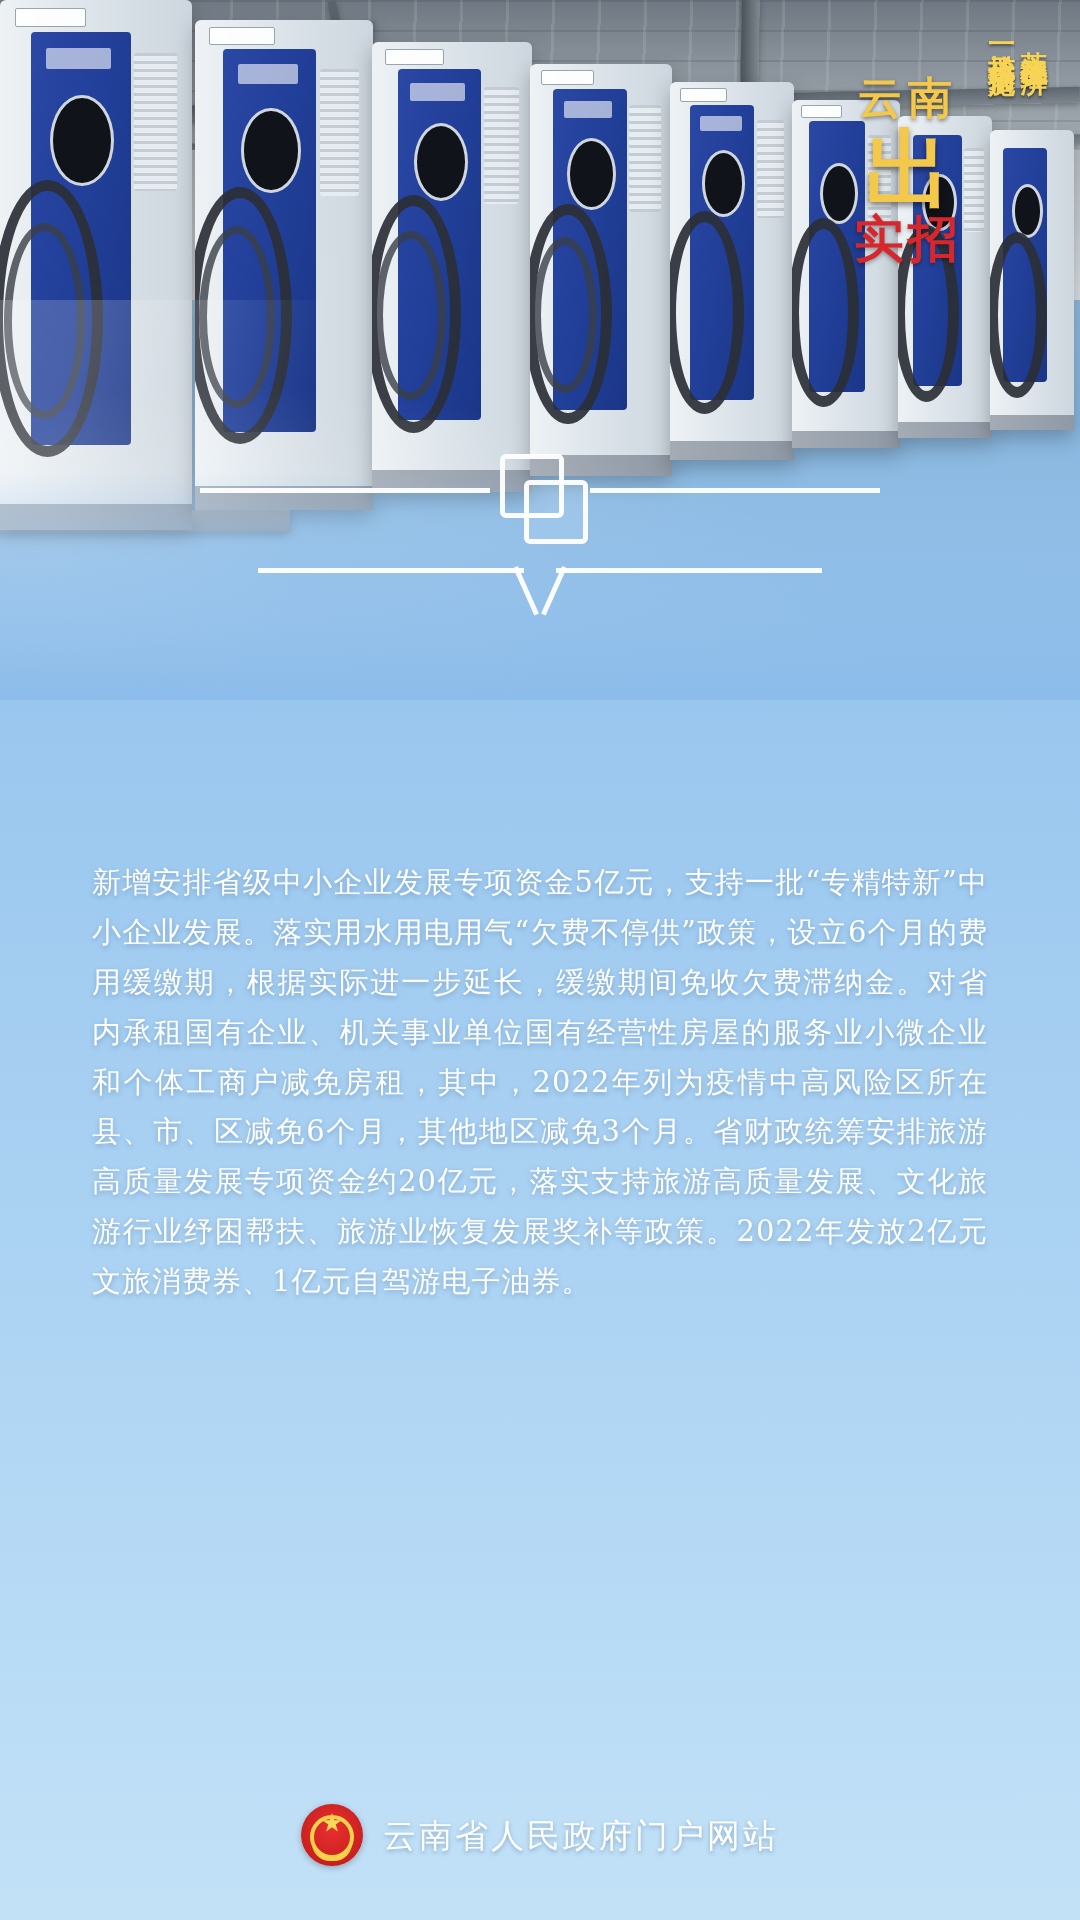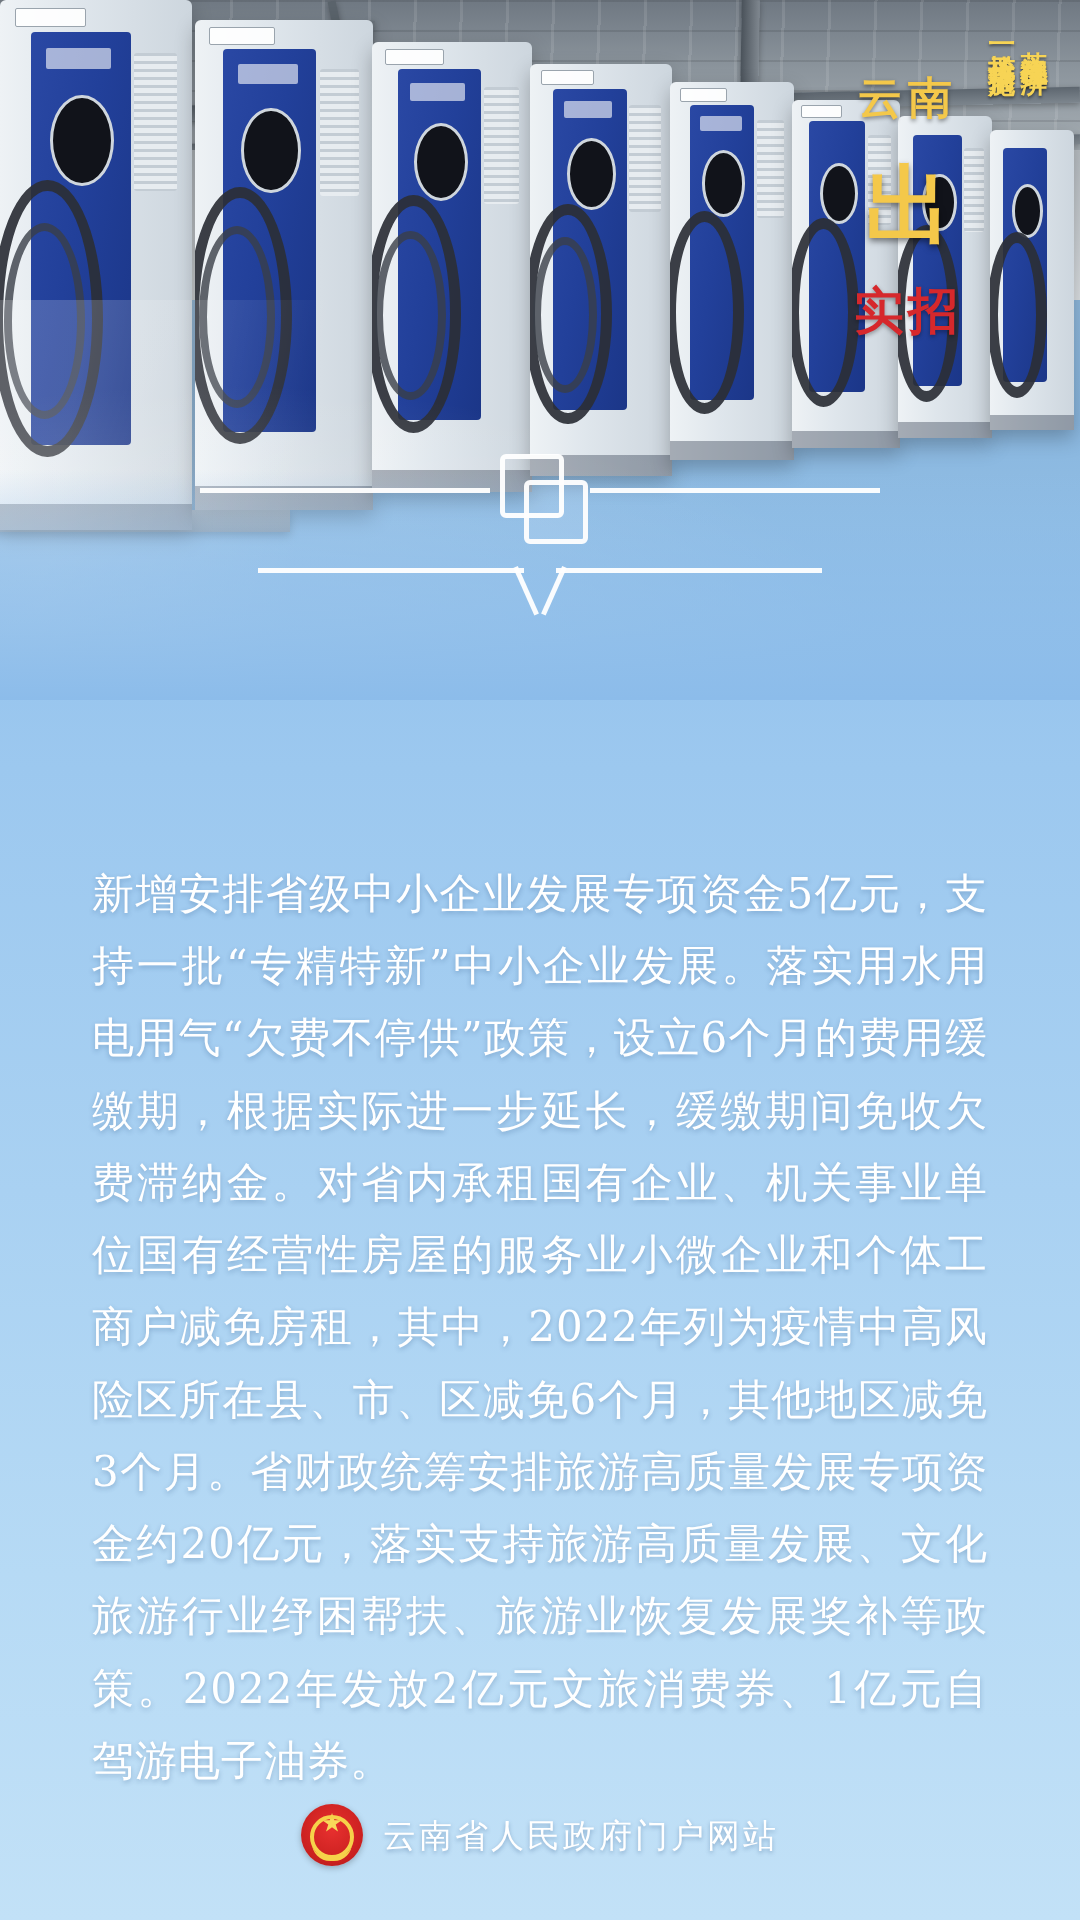--- a/index.html
+++ b/index.html
@@ -165,21 +165,20 @@
     z-index: 6;
   }
   .brand-main {
     position: absolute;
     right: 92px;
     top: 60px;
     display: flex;
     flex-direction: column;
     align-items: center;
     line-height: 1;
-    gap: 36px;
   }
   .brand-main .ch-top {
     font-family: "DejaVu Serif", "Liberation Serif", serif;
     font-weight: bold;
     font-size: 44px;
     letter-spacing: 6px;
     color: #f4c84a;
     text-shadow: 0 2px 4px rgba(0,0,0,0.45);
     margin-bottom: 4px;
   }
@@ -300,21 +299,21 @@
   .hl-bottom .chev i.b { right: 6px; transform-origin: top center; transform: rotate(24deg); }
 
   
   .body-text {
     position: absolute;
     left: 92px;
     top: 858px;
     width: 896px;
     color: #ffffff;
     font-family: "DejaVu Serif", "Liberation Serif", serif;
-    font-size: 42px;
+    font-size: 29px;
     line-height: 1.72;
     letter-spacing: 1px;
     text-align: justify;
     text-shadow: 0 2px 5px rgba(30,70,120,0.30);
   }
 
   
   .footer {
     position: absolute;
     left: 0;

